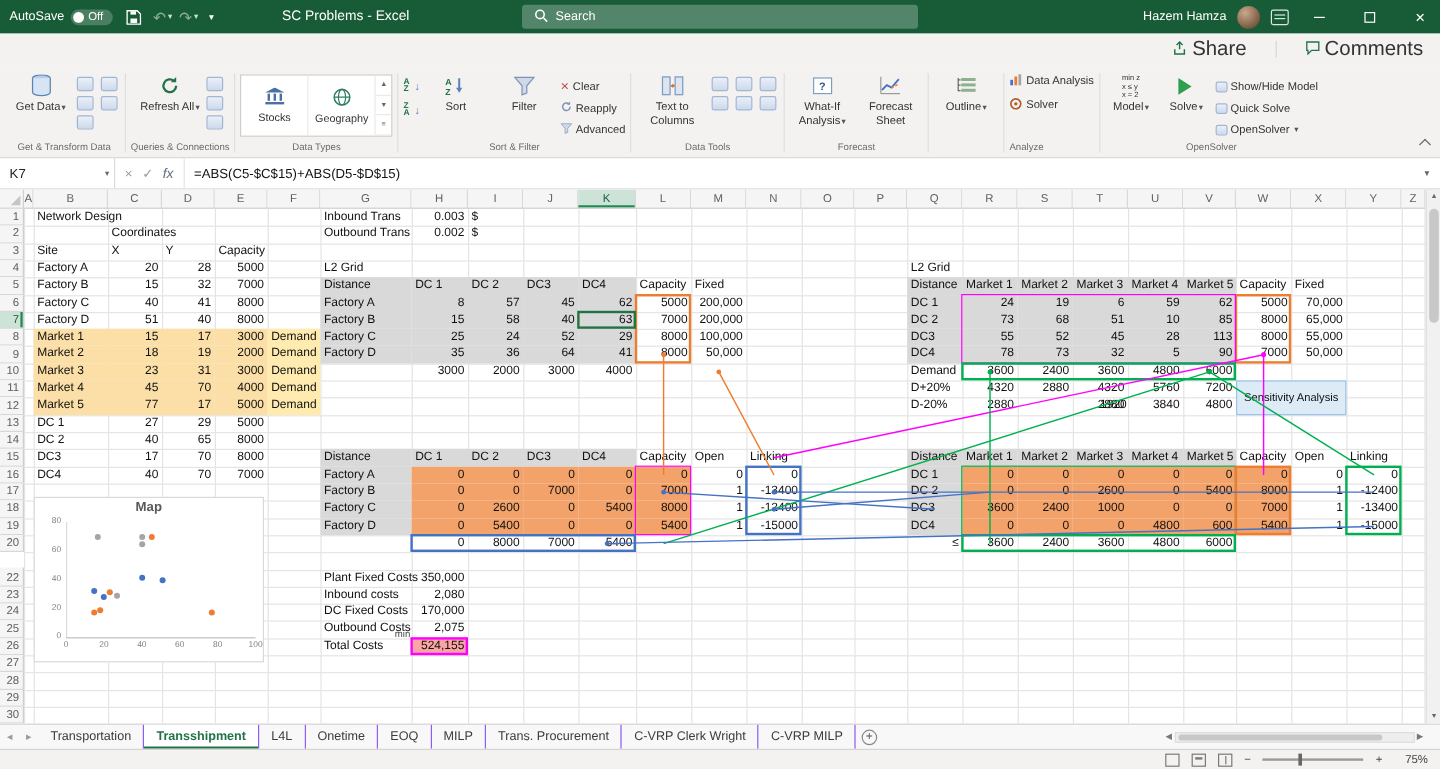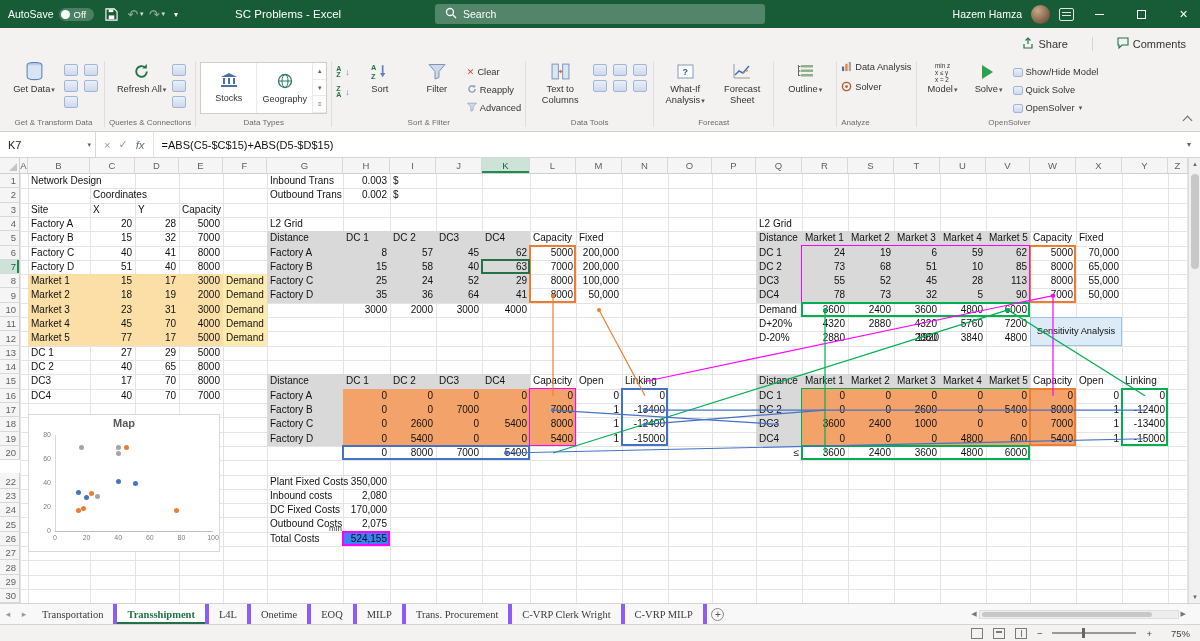--- a/index.html
+++ b/index.html
@@ -27,21 +27,21 @@
   .tb-smallic:after{content:"";position:absolute;left:2px;top:3px;width:9px;height:1px;background:rgba(255,255,255,.85);box-shadow:0 3px 0 rgba(255,255,255,.85);}
   .winbtn{width:33px;height:28px;display:flex;align-items:center;justify-content:center;color:#fff;font-size:12px;}
   .wb-min{width:9px;height:1px;background:#fff;display:inline-block;}
   .wb-max{width:9px;height:9px;border:1px solid #fff;display:inline-block;}
 
   
   .tabsrow{position:absolute;top:28px;left:0;right:0;height:28px;background:#F3F2F1;display:flex;align-items:flex-end;
     padding-left:8px;font-size:11.5px;color:#333;}
   .rtab{padding:5px 11px 6px;white-space:nowrap;cursor:default;}
   .rtab.active{color:#1a1a1a;font-weight:bold;box-shadow:inset 0 -2.5px 0 #217346;}
-  .tabs-right{margin-left:auto;display:flex;align-items:center;gap:24px;padding:0 14px 5px 0;font-size:11px;color:#333;}
+  .tabs-right{margin-left:auto;display:flex;align-items:center;gap:24px;padding:0 14px 5px 0;font-size:17px;color:#333;}
   .tr-btn{display:flex;align-items:center;gap:4px;}
   .tabs-right .sep{width:1px;height:14px;background:#D8D6D4;}
 
   
   .ribbon{position:absolute;top:56px;left:0;right:0;height:76px;background:#F3F2F1;border-bottom:1px solid #D3D1CF;
     display:flex;align-items:stretch;padding:1px 2px 0 4px;}
   .rgroup{display:flex;flex-direction:column;padding:0 3px;align-items:center;}
   .rg-body{flex:1;display:flex;align-items:flex-start;gap:3px;padding-top:2px;}
   .rg-label{height:13px;font-size:8px;color:#6d6b68;text-align:center;white-space:nowrap;}
   .rgsep{width:1px;background:#E0DEDC;margin:4px 1px;}
@@ -91,21 +91,21 @@
   .rowhdr.selhdr{box-shadow:inset -2px 0 0 #1E8C50;}
   .vline{position:absolute;width:1px;background:#E4E4E4;z-index:1;}
   .hline{position:absolute;height:1px;background:#E4E4E4;z-index:1;}
   .cell{position:absolute;font-size:10px;line-height:14px;padding:0 3px;white-space:nowrap;color:#111;z-index:10;}
   .al-l{text-align:left;}.al-r{text-align:right;}.al-c{text-align:center;}
   .f-gray{background:#D9D9D9;}
   .f-orange{background:#F3A369;}
   .f-market{background:#FBDFA7;}
   .f-demand{background:#FFEBAE;}
   .f-sens{background:#DDEBF7;border:1px solid #9DC3E6;font-size:9.3px;display:flex;align-items:center;justify-content:center;padding:0;z-index:12;}
-  .f-total{background:#3b82f6;}
+  .f-total{background:#fca5a5;}
   .rangebox{position:absolute;pointer-events:none;z-index:30;background:transparent;}
   .traces{position:absolute;left:0;top:0;z-index:35;pointer-events:none;}
   .minilabel{position:absolute;font-size:8px;color:#444;z-index:36;}
 
   
   .mapchart{position:absolute;left:28px;top:256px;width:192px;height:138px;background:#fff;border:1px solid #D9D9D9;z-index:50;}
   .mc-title{text-align:center;font-size:11px;font-weight:bold;color:#595959;padding-top:2px;}
   .mc-tick{position:absolute;font-size:7px;color:#7f7f7f;}
   .mc-dot{position:absolute;width:5px;height:5px;border-radius:50%;z-index:2;}
   .mc-xaxis{position:absolute;height:1px;background:#BFBFBF;}
@@ -114,21 +114,21 @@
   
   .vscroll{position:absolute;right:0;top:158px;width:12px;height:445px;background:#F1F1F1;border-left:1px solid #DDD;z-index:60;}
   .vs-btn{position:absolute;left:0;width:12px;height:12px;font-size:6px;color:#666;display:flex;align-items:center;justify-content:center;}
   .vs-thumb{position:absolute;left:2px;top:16px;width:8px;height:95px;background:#C8C8C8;border-radius:4px;}
 
   
   .sheetbar{position:absolute;top:603px;left:0;right:0;height:21px;background:#F8F8F8;border-top:1px solid #D4D4D4;
     display:flex;align-items:stretch;font-size:10.5px;color:#3b3b3b;}
   .tabnav{width:16px;display:flex;align-items:center;justify-content:center;color:#9a9a9a;font-size:9px;}
   #sheet-tabs{display:flex;align-items:stretch;}
-  .stab{display:flex;align-items:center;padding:0 10px;border-right:4px solid #8b5cf6;white-space:nowrap;background:transparent;font-family:Liberation Serif, serif;}
+  .stab{display:flex;align-items:center;padding:0 10px;border-right:1px solid #8b5cf6;white-space:nowrap;background:transparent;}
   .stab.active{background:#fff;color:#217346;font-weight:bold;box-shadow:inset 0 -2px 0 #217346;}
   .addsheet{width:22px;display:flex;align-items:center;justify-content:center;}
   .addsheet span{width:13px;height:13px;border:1px solid #8a8a8a;border-radius:50%;font-size:10px;line-height:11px;
     text-align:center;color:#555;}
   .hscroll{margin-left:auto;display:flex;align-items:center;gap:2px;padding-right:14px;}
   .hs-btn{font-size:7px;color:#777;}
   .hs-track{width:200px;height:9px;background:#EEE;border:1px solid #DDD;position:relative;}
   .hs-thumb{position:absolute;left:2px;top:1px;width:170px;height:5px;background:#C8C8C8;border-radius:3px;}
 
   

